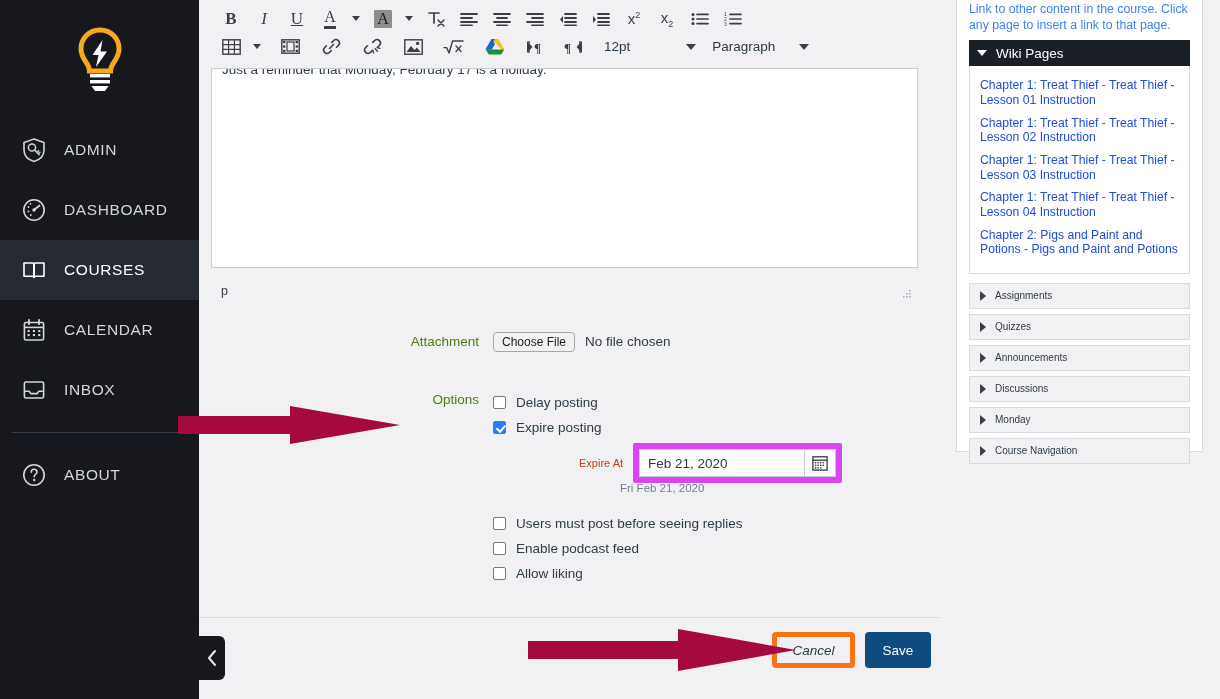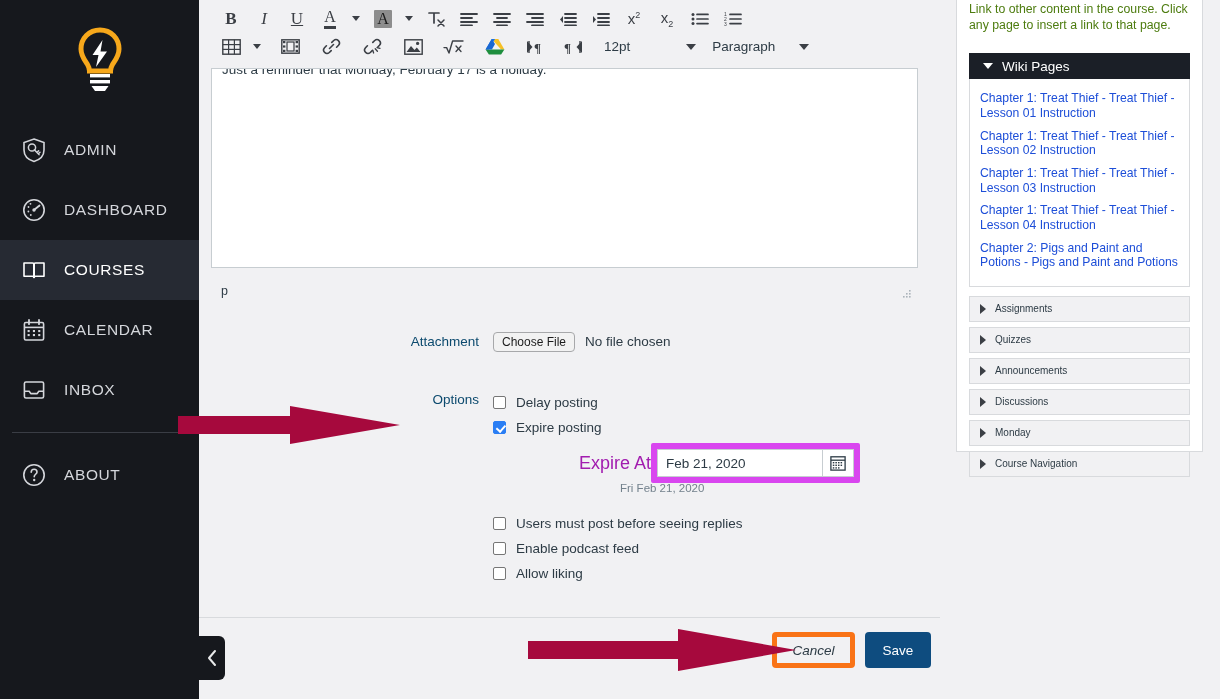--- a/index.html
+++ b/index.html
@@ -110,21 +110,21 @@
     display: flex; align-items: center; justify-content: space-between;
     padding: 0 6px 0 10px;
   }
   #editor-path { font-size: 12.5px; color: #2d3b45; }
   #resize-grip { width: 12px; height: 12px; opacity: 0.55; }
 
   
   .form-row { position: absolute; display: flex; align-items: flex-start; }
   .form-label {
     width: 150px; text-align: right; padding-right: 14px;
-    font-size: 13.5px; color: #0c4a6e; line-height: 20px;
+    font-size: 13.5px; color: #4d7c0f; line-height: 20px;
   }
   #row-attachment { left: 144px; top: 332px; }
   .file-btn {
     border: 1px solid #a7a8aa; background: #f2f2f2; border-radius: 4px;
     font-size: 12px; color: #1c1c1c; padding: 2px 8px; cursor: pointer;
     font-family: "Liberation Sans", sans-serif;
   }
   .file-none { font-size: 13.5px; color: #2d3b45; margin-left: 10px; line-height: 20px; }
 
   #row-options { left: 144px; top: 390px; }
@@ -138,21 +138,21 @@
   .cbx.checked { background: #2a7ef4; border-color: #2a7ef4; }
   .cbx.checked::after {
     content: ""; position: absolute; left: 4px; top: 1px;
     width: 3.5px; height: 7px; border: solid #ffffff;
     border-width: 0 2px 2px 0; transform: rotate(42deg);
   }
   .opt-label { font-size: 13.5px; color: #2d3b45; cursor: pointer; }
 
   
   #expire-wrap { position: absolute; left: 380px; top: 443px; display: flex; align-items: center; }
-  #expire-at-label { font-size: 18px; color: #a21caf; }
+  #expire-at-label { font-size: 11px; color: #c2410c; margin-right: 10px; }
   #expire-highlight {
     border: 6px solid #d946ef; background: #a6093d; border-radius: 2px;
     display: flex; align-items: center; padding: 0;
   }
   #expire-date-input {
     width: 165px; height: 28px; border: 1px solid #c7cdd1; border-right: none;
     background: #ffffff; font-size: 13.5px; color: #2d3b45;
     padding: 0 8px; line-height: 28px; font-family: "Liberation Sans", sans-serif;
   }
   #expire-cal-btn {
@@ -189,25 +189,25 @@
   #right-pane {
     position: absolute; left: 940px; top: 0; width: 280px; height: 699px;
     background: #f1f1f3;
   }
   #right-card {
     position: absolute; left: 16px; top: -10px; width: 247px; height: 462px;
     background: #ffffff; border: 1px solid #d8dadd;
     padding: 10px 12px 12px 12px;
   }
   #link-help {
-    font-size: 12.3px; color: #4d7c0f; line-height: 1.32; margin-bottom: 20px;
+    font-size: 12.3px; color: #3b82f6; line-height: 1.32; margin-bottom: 7px;
   }
   #wiki-header {
     background: #1b1f27; color: #ffffff; height: 26px;
-    display: flex; align-items: center; padding-left: 14px; gap: 9px;
+    display: flex; align-items: center; padding-left: 8px; gap: 9px;
     font-size: 13.5px; cursor: pointer;
   }
   .tri-down { width:0;height:0;border-left:5px solid transparent;border-right:5px solid transparent;border-top:6px solid #ffffff;}
   .tri-right { width:0;height:0;border-top:5px solid transparent;border-bottom:5px solid transparent;border-left:6px solid #3b3f45;}
   #wiki-list {
     border: 1px solid #d8dadd; border-top: none; padding: 6px 10px 8px 10px;
   }
   .wiki-link {
     display: block; color: #1d4ed8; font-size: 12.2px; line-height: 1.2;
     margin: 6px 0 8px 0; cursor: pointer; text-decoration: none;

